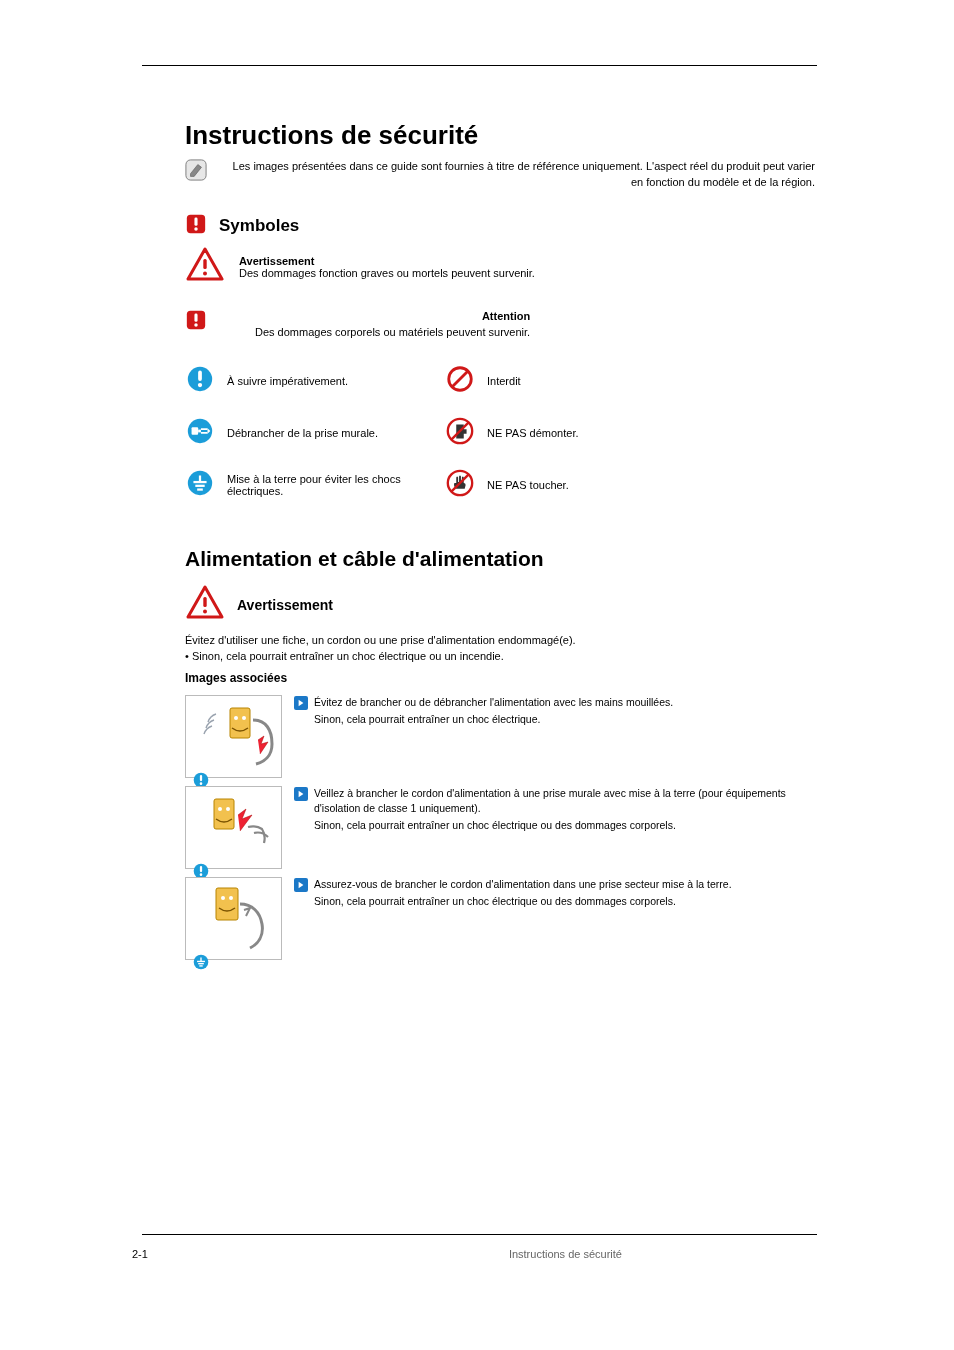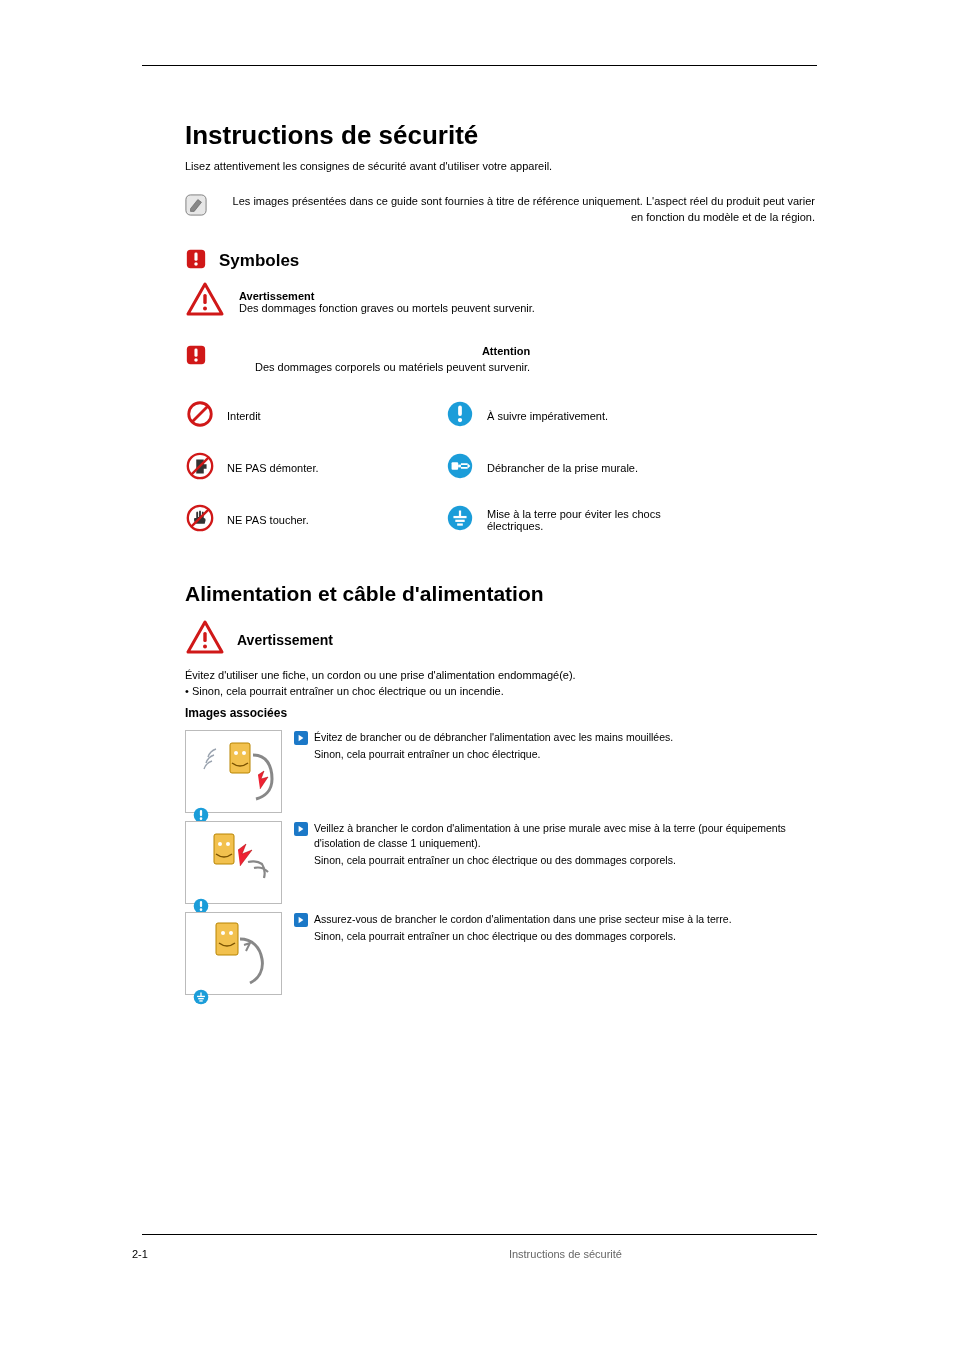--- a/index.html
+++ b/index.html
@@ -43,21 +43,20 @@
 </style>
 </head>
 <body>
 
 <div class="page">
   <div class="rule-top"></div>
 
   <div class="content">
 
     <div class="h1">Instructions de sécurité</div>
-    <div class="sub">Lisez attentivement les consignes de sécurité avant d'utiliser votre appareil.</div>
 
     <div class="note-row">
       <span class="ic">
         <svg class="ic20" viewBox="0 0 24 24">
             <rect x="1" y="1" width="22" height="22" rx="5" fill="#e7e7e7" stroke="#777"></rect>
             <path d="M6 16 L14 6 L18 9 L10 19 L6 19 Z" fill="#888" stroke="#555" stroke-width="0.6"></path>
           </svg>
       </span>
       <div class="txt">Les images présentées dans ce guide sont fournies à titre de référence uniquement. L'aspect réel du produit peut varier en fonction du modèle et de la région.</div>
     </div>
@@ -99,51 +98,20 @@
         <b>Attention</b><br>
         <span>Des dommages corporels ou matériels peuvent survenir.</span>
       </div>
     </div>
 
     <div class="icon-grid">
       <div class="icon-col">
         <div class="icon-item">
           <span>
             <svg class="ic34" viewBox="0 0 32 32">
-                <circle cx="16" cy="16" r="12" fill="none" stroke="#d01818" stroke-width="3"></circle>
-                <line x1="8" y1="24" x2="24" y2="8" stroke="#d01818" stroke-width="3"></line>
-              </svg>
-          </span>
-          <span class="ilabel">Interdit</span>
-        </div>
-        <div class="icon-item">
-          <span>
-            <svg class="ic34" viewBox="0 0 32 32">
-                <circle cx="16" cy="16" r="13" fill="none" stroke="#d01818" stroke-width="2.5"></circle>
-                <path d="M12 9 L20 9 L20 14 L23 14 L23 19 L20 19 L20 24 L12 24 Z" fill="#333"></path>
-                <line x1="7" y1="25" x2="25" y2="7" stroke="#d01818" stroke-width="2.5"></line>
-              </svg>
-          </span>
-          <span class="ilabel">NE PAS démonter.</span>
-        </div>
-        <div class="icon-item">
-          <span>
-            <svg class="ic34" viewBox="0 0 32 32">
-                <circle cx="16" cy="16" r="13" fill="none" stroke="#d01818" stroke-width="2.5"></circle>
-                <path d="M12 22 C10 21 9 18 10 16 L12 16 L12 10 Q13 8 14 10 L14 15 L15 15 L15 9 Q16 7 17 9 L17 15 L18 15 L18 10 Q19 8 20 10 L20 16 Q22 16 22 18 L21 22 Z" fill="#333"></path>
-                <line x1="7" y1="25" x2="25" y2="7" stroke="#d01818" stroke-width="2.5"></line>
-              </svg>
-          </span>
-          <span class="ilabel">NE PAS toucher.</span>
-        </div>
-      </div>
-      <div class="icon-col">
-        <div class="icon-item">
-          <span>
-            <svg class="ic34" viewBox="0 0 32 32">
                 <circle cx="16" cy="16" r="13" fill="#1b9dd9"></circle>
                 <rect x="14" y="7" width="4" height="11" rx="2" fill="#fff"></rect>
                 <circle cx="16" cy="22.5" r="2.3" fill="#fff"></circle>
               </svg>
           </span>
           <span class="ilabel">À suivre impérativement.</span>
         </div>
         <div class="icon-item">
           <span>
             <svg class="ic34" viewBox="0 0 32 32">
@@ -160,20 +128,51 @@
           <span>
             <svg class="ic34" viewBox="0 0 32 32">
                 <circle cx="16" cy="16" r="13" fill="#1b9dd9"></circle>
                 <line x1="16" y1="8" x2="16" y2="15" stroke="#fff" stroke-width="2.4"></line>
                 <line x1="9" y1="15" x2="23" y2="15" stroke="#fff" stroke-width="2.4"></line>
                 <line x1="11" y1="19" x2="21" y2="19" stroke="#fff" stroke-width="2.4"></line>
                 <line x1="13" y1="23" x2="19" y2="23" stroke="#fff" stroke-width="2.4"></line>
               </svg>
           </span>
           <span class="ilabel">Mise à la terre pour éviter les chocs électriques.</span>
+        </div>
+      </div>
+      <div class="icon-col">
+        <div class="icon-item">
+          <span>
+            <svg class="ic34" viewBox="0 0 32 32">
+                <circle cx="16" cy="16" r="12" fill="none" stroke="#d01818" stroke-width="3"></circle>
+                <line x1="8" y1="24" x2="24" y2="8" stroke="#d01818" stroke-width="3"></line>
+              </svg>
+          </span>
+          <span class="ilabel">Interdit</span>
+        </div>
+        <div class="icon-item">
+          <span>
+            <svg class="ic34" viewBox="0 0 32 32">
+                <circle cx="16" cy="16" r="13" fill="none" stroke="#d01818" stroke-width="2.5"></circle>
+                <path d="M12 9 L20 9 L20 14 L23 14 L23 19 L20 19 L20 24 L12 24 Z" fill="#333"></path>
+                <line x1="7" y1="25" x2="25" y2="7" stroke="#d01818" stroke-width="2.5"></line>
+              </svg>
+          </span>
+          <span class="ilabel">NE PAS démonter.</span>
+        </div>
+        <div class="icon-item">
+          <span>
+            <svg class="ic34" viewBox="0 0 32 32">
+                <circle cx="16" cy="16" r="13" fill="none" stroke="#d01818" stroke-width="2.5"></circle>
+                <path d="M12 22 C10 21 9 18 10 16 L12 16 L12 10 Q13 8 14 10 L14 15 L15 15 L15 9 Q16 7 17 9 L17 15 L18 15 L18 10 Q19 8 20 10 L20 16 Q22 16 22 18 L21 22 Z" fill="#333"></path>
+                <line x1="7" y1="25" x2="25" y2="7" stroke="#d01818" stroke-width="2.5"></line>
+              </svg>
+          </span>
+          <span class="ilabel">NE PAS toucher.</span>
         </div>
       </div>
     </div>
 
     <div class="h3">Alimentation et câble d'alimentation</div>
     <div class="warn2">
       <span>
         <svg class="ic40" viewBox="0 0 40 40">
             <path d="M20 4 L37 34 L3 34 Z" fill="none" stroke="#d01818" stroke-width="3" stroke-linejoin="round"></path>
             <rect x="18.3" y="14" width="3.4" height="10" rx="1.5" fill="#d01818"></rect>

